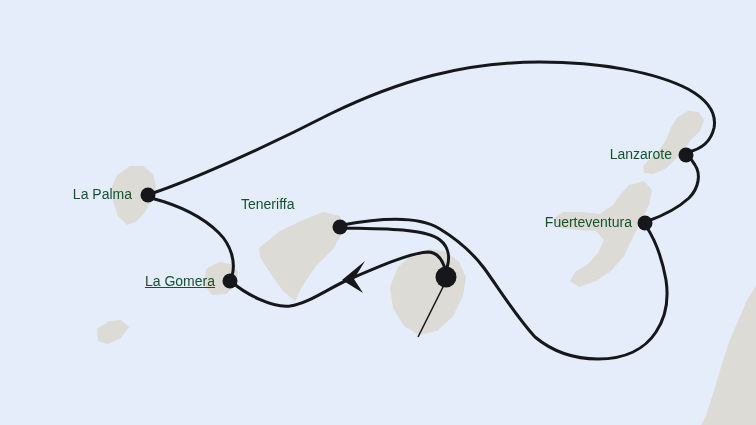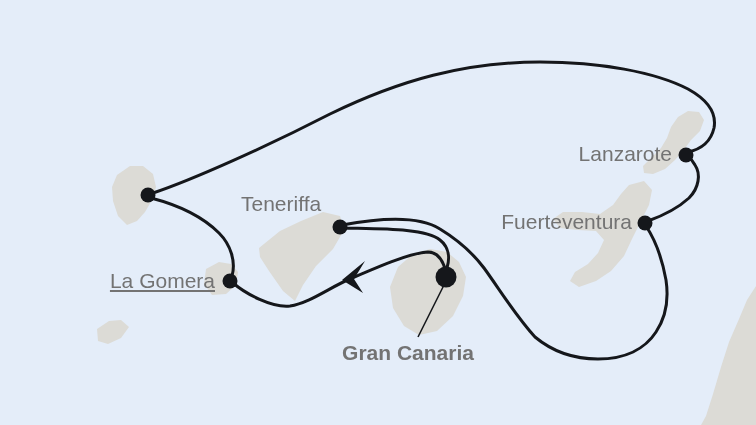--- a/index.html
+++ b/index.html
@@ -11,22 +11,22 @@
     font-family:"Liberation Sans","DejaVu Sans",sans-serif;
   }
   #map-svg{position:absolute;left:0;top:0;}
   .island{fill:#dcdbd6;stroke:none;}
   .route{fill:none;stroke:#15171b;stroke-width:3;stroke-linecap:round;}
   .leader{fill:none;stroke:#15171b;stroke-width:1.6;}
   .dot{fill:#15171b;}
   .arrowhead{fill:#15171b;}
   .port-label{
     position:absolute;
-    color:#737373;
-    font-size:21px;
+    color:#14532d;
+    font-size:14px;
     line-height:24px;
     white-space:nowrap;
   }
   .port-label.bold{font-weight:bold;}
   .align-right{text-align:right;}
   .align-left{text-align:left;}
   .align-center{text-align:center;}
 </style>
 </head>
 <body>
@@ -56,23 +56,23 @@
     <path class="leader" d="M 444,285 L 418,337"></path>
 
     <circle class="dot" cx="148" cy="195" r="7.5"></circle>
     <circle class="dot" cx="340" cy="227" r="7.5"></circle>
     <circle class="dot" cx="230" cy="281" r="7.5"></circle>
     <circle class="dot" cx="446" cy="277" r="10.5"></circle>
     <circle class="dot" cx="645" cy="223" r="7.5"></circle>
     <circle class="dot" cx="686" cy="155" r="7.5"></circle>
   </svg>
 
+  <div class="port-label align-right" style="left:20px;top:182px;width:112px;">La Palma</div>
 
   <div class="port-label align-left" style="left:241px;top:192px;width:100px;">Teneriffa</div>
 
   <div class="port-label align-right" style="left:95px;top:269px;width:120px;text-decoration:underline;">La Gomera</div>
 
-  <div class="port-label bold align-center" style="left:328px;top:341px;width:160px;">Gran Canaria</div>
 
   <div class="port-label align-right" style="left:478px;top:210px;width:154px;text-align:right;">Fuerteventura</div>
 
   <div class="port-label align-right" style="left:558px;top:142px;width:114px;">Lanzarote</div>
 </div>
 
 </body></html>

